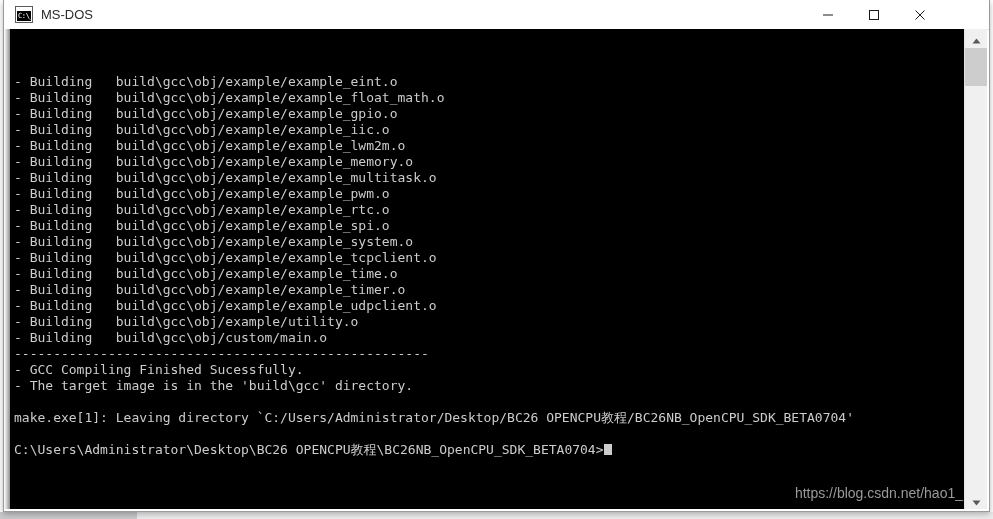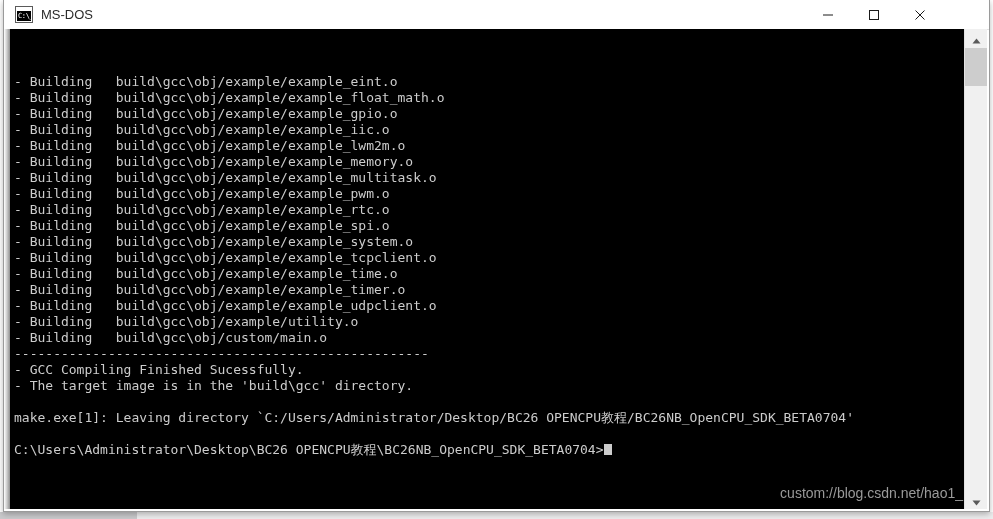--- a/index.html
+++ b/index.html
@@ -240,21 +240,21 @@
         <line x1="1.5" y1="1.5" x2="10.5" y2="10.5" stroke="#1a1a1a" stroke-width="1"></line>
         <line x1="10.5" y1="1.5" x2="1.5" y2="10.5" stroke="#1a1a1a" stroke-width="1"></line>
       </svg>
     </button>
   </div>
 
   <div id="console-frame-left"></div>
 
   <div id="console">
     <div id="console-lines"><div class="line">- Building   build\gcc\obj/example/example_eint.o</div><div class="line">- Building   build\gcc\obj/example/example_float_math.o</div><div class="line">- Building   build\gcc\obj/example/example_gpio.o</div><div class="line">- Building   build\gcc\obj/example/example_iic.o</div><div class="line">- Building   build\gcc\obj/example/example_lwm2m.o</div><div class="line">- Building   build\gcc\obj/example/example_memory.o</div><div class="line">- Building   build\gcc\obj/example/example_multitask.o</div><div class="line">- Building   build\gcc\obj/example/example_pwm.o</div><div class="line">- Building   build\gcc\obj/example/example_rtc.o</div><div class="line">- Building   build\gcc\obj/example/example_spi.o</div><div class="line">- Building   build\gcc\obj/example/example_system.o</div><div class="line">- Building   build\gcc\obj/example/example_tcpclient.o</div><div class="line">- Building   build\gcc\obj/example/example_time.o</div><div class="line">- Building   build\gcc\obj/example/example_timer.o</div><div class="line">- Building   build\gcc\obj/example/example_udpclient.o</div><div class="line">- Building   build\gcc\obj/example/utility.o</div><div class="line">- Building   build\gcc\obj/custom/main.o</div><div class="line">-----------------------------------------------------</div><div class="line">- GCC Compiling Finished Sucessfully.</div><div class="line">- The target image is in the 'build\gcc' directory.</div><div class="blank"></div><div class="line">make.exe[1]: Leaving directory `C:/Users/Administrator/Desktop/BC26 OPENCPU教程/BC26NB_OpenCPU_SDK_BETA0704'</div><div class="blank"></div><div class="line">C:\Users\Administrator\Desktop\BC26 OPENCPU教程\BC26NB_OpenCPU_SDK_BETA0704&gt;<span class="cursor"></span></div></div>
-    <div id="watermark">custom://blog.csdn.net/hao1_</div>
+    <div id="watermark">https://blog.csdn.net/hao1_</div>
   </div>
 
   <div id="scrollbar">
     <button id="sb-up">
       <svg width="9" height="6" viewBox="0 0 9 6">
         <polygon points="4.5,0.5 8.5,5.5 0.5,5.5" fill="#5a5a5a"></polygon>
       </svg>
     </button>
     <div id="sb-thumb"></div>
     <button id="sb-down">

